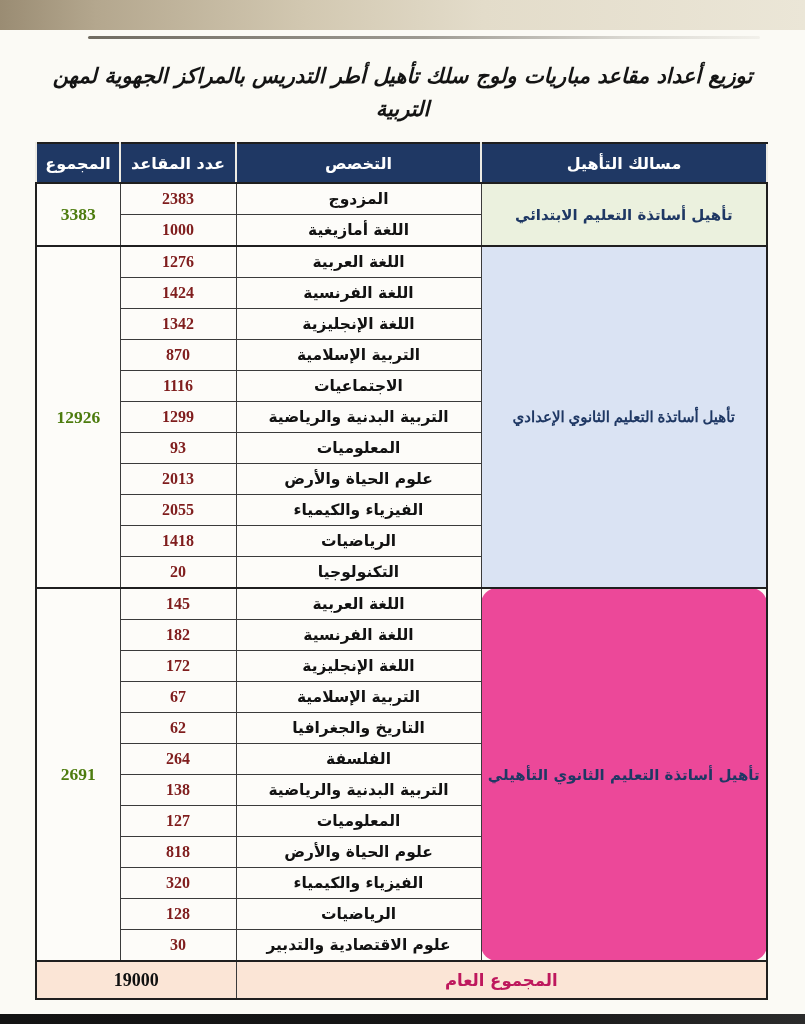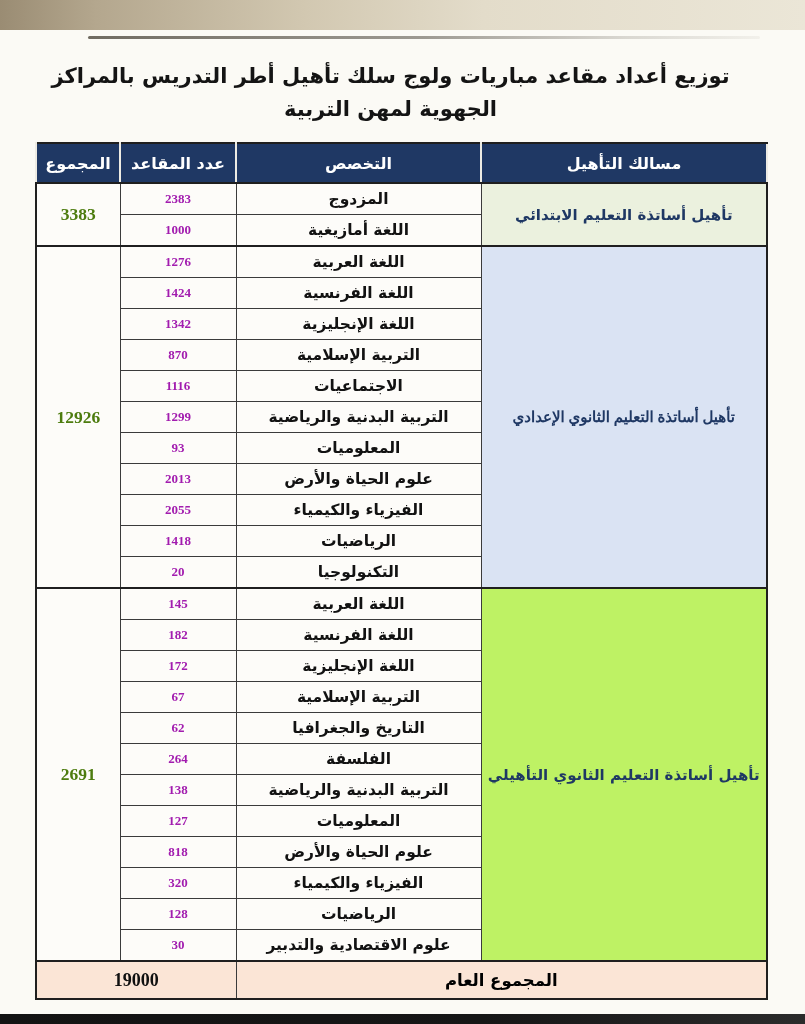--- a/index.html
+++ b/index.html
@@ -14,49 +14,49 @@
     position:absolute; top:0; left:0; width:805px; height:30px;
     background:linear-gradient(90deg,#9a8c73 0%,#b4a78e 12%,#d2c8b1 38%,#e3dccา 60%,#ebe6d7 100%);
     background:linear-gradient(90deg,#9a8c73 0%,#b4a78e 12%,#d2c8b1 38%,#e3dcca 60%,#ebe6d7 100%);
   }
   .top-line {
     position:absolute; top:36px; left:88px; width:672px; height:3px;
     border-radius:2px;
     background:linear-gradient(90deg, rgba(88,83,72,0.85) 0%, rgba(95,90,80,0.6) 50%, rgba(140,135,125,0.3) 80%, rgba(175,170,158,0.12) 100%);
   }
   .title {
-    position:absolute; top:60px; left:18px; width:745px;
+    position:absolute; top:60px; left:30px; width:745px;
     direction:rtl; text-align:center;
-    font-weight:bold; font-size:21px; color:#141414; line-height:1.55;
+    font-weight:bold; font-size:21px; color:#141414; line-height:1.55;font-style:italic;
   }
   table.main {
     position:absolute; top:142px; left:35px; width:731px;
     border-collapse:collapse; table-layout:fixed; direction:rtl;
     border:2.5px solid #1f1f1f;
   }
   th {
     background:#1f3864; color:#ffffff;
     font-size:16px; font-weight:bold; height:30px; padding:4px;
     border:2px solid #edebe3;
     border-top:2.5px solid #1f1f1f;
     border-bottom:2.5px solid #1f1f1f;
   }
   td {
     border:1.5px solid #3b3b3b;
     height:30px; padding:0 4px;
     text-align:center; vertical-align:middle;
     background:#fdfcf9;
   }
   td.spec { font-size:15.5px; font-weight:bold; color:#121212; }
-  td.num  { font-family:"Liberation Serif", serif; font-size:13px; font-weight:bold; color:#a21caf; }
+  td.num  { font-family:"Liberation Serif", serif; font-size:16px; font-weight:bold; color:#7f1d1d; }
   td.track-cell { font-size:15px; font-weight:bold; color:#1f3864; }
   td.total-cell { font-family:"Liberation Serif", serif; font-size:17.5px; font-weight:bold; color:#4d7c0f; }
   tr.group-start td { border-top:2.5px solid #1f1f1f; }
   tr.footer-row td { background:#fbe5d6; height:36px; border-top:2.5px solid #1f1f1f; }
-  td.footer-label { font-size:16.5px; font-weight:bold; color:#000000; }
+  td.footer-label { font-size:16.5px; font-weight:bold; color:#be185d; }
   td.footer-value { font-family:"Liberation Serif", serif; font-size:18px; font-weight:bold; color:#101010; }
   .bottom-bar {
     position:absolute; left:0; bottom:0; width:805px; height:10px;
     background:linear-gradient(90deg,#131313 0%,#161616 60%,#2b2b2b 100%);
   }
 </style>
 </head>
 <body>
 
 <div class="top-strip"></div>
@@ -132,21 +132,21 @@
       </tr>
       <tr>
         <td class="spec">الرياضيات</td>
         <td class="num">1418</td>
       </tr>
       <tr>
         <td class="spec">التكنولوجيا</td>
         <td class="num">20</td>
       </tr>
       <tr class="group-start">
-        <td class="track-cell" rowspan="12" style="background: #bef264;">تأهيل أساتذة التعليم الثانوي التأهيلي</td>
+        <td class="track-cell" rowspan="12" style="background: #ec4899; border-radius: 16px;">تأهيل أساتذة التعليم الثانوي التأهيلي</td>
         <td class="spec">اللغة العربية</td>
         <td class="num">145</td>
         <td class="total-cell" rowspan="12">2691</td>
       </tr>
       <tr>
         <td class="spec">اللغة الفرنسية</td>
         <td class="num">182</td>
       </tr>
       <tr>
         <td class="spec">اللغة الإنجليزية</td>

